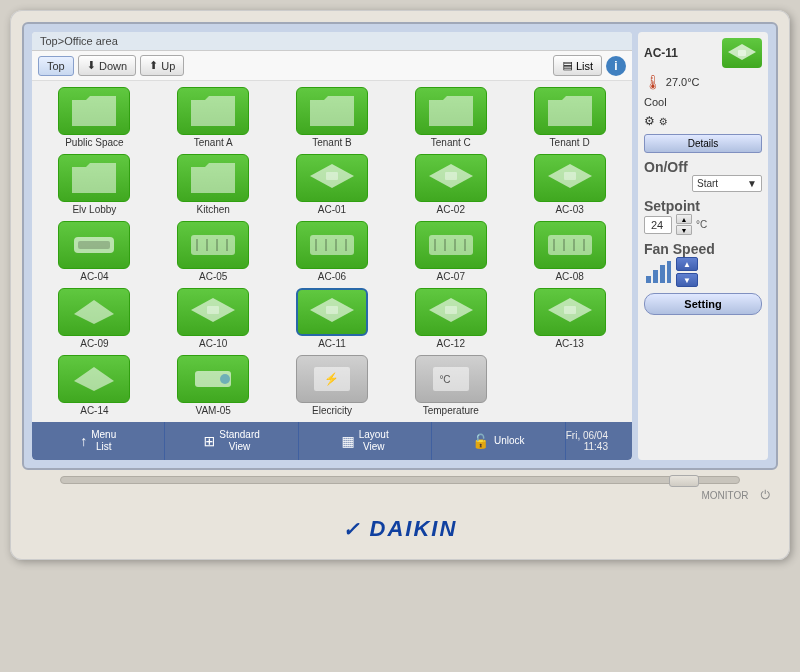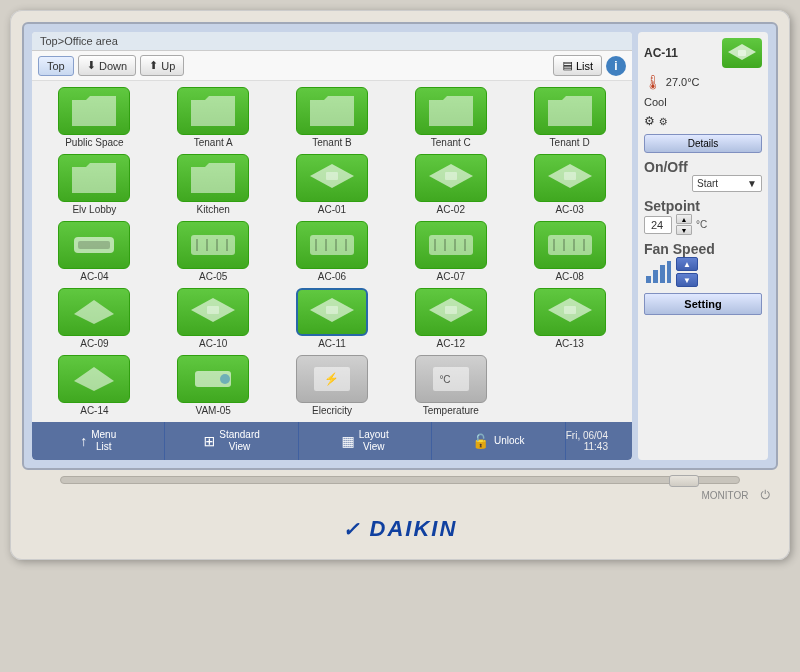--- a/index.html
+++ b/index.html
@@ -319,21 +319,21 @@
       align-items: center;
       justify-content: center;
       border-radius: 2px;
       color: white;
       font-size: 8px;
     }
 
     .setting-btn {
       background: linear-gradient(to bottom, #e0e8ff, #b0c0e0);
       border: 1px solid #8090c0;
-      border-radius: 2px;
+      border-radius: 10px;
       padding: 4px 6px;
       font-size: 11px;
       cursor: pointer;
       text-align: center;
       font-weight: bold;
     }
 
     
     .datetime-area {
       margin-left: auto;

